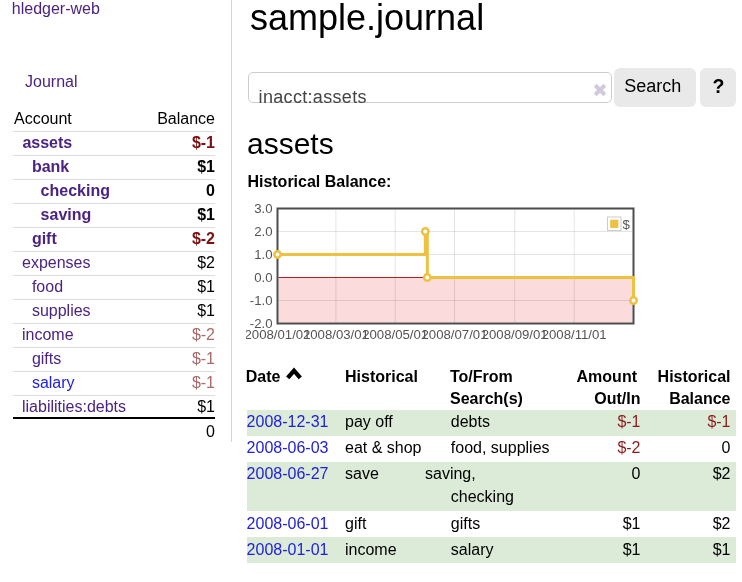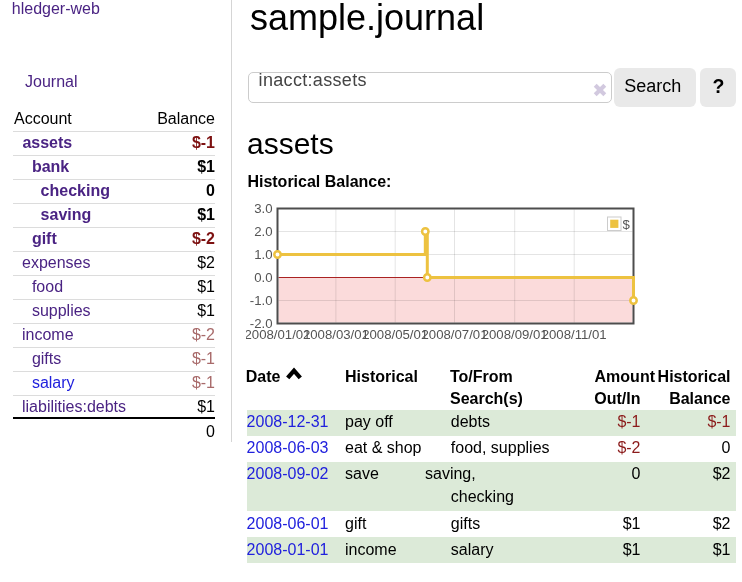--- a/index.html
+++ b/index.html
@@ -56,21 +56,21 @@
 <div class="t negl" style="right:527px;top:349.2px">$-1</div>
 <div class="t bl" style="left:31.9px;top:373.2px">salary</div>
 <div class="t negl" style="right:527px;top:373.2px">$-1</div>
 <div class="t pu" style="left:22px;top:397.2px">liabilities:debts</div>
 <div class="t" style="right:527px;top:397.2px">$1</div>
 <div class="t" style="right:527px;top:421.5px">0</div>
 
 <div class="t" style="left:250px;top:-1.8px;font-size:36px;line-height:40px">sample.journal</div>
 
 <div style="position:absolute;left:248px;top:71.5px;width:362px;height:29px;border:1px solid #ccc;border-radius:5px;background:#fff"></div>
-<div class="t" style="left:258.6px;top:70px;font-size:18px;color:#444;letter-spacing:0.32px">inacct:assets</div>
+<div class="t" style="left:258.6px;top:87px;font-size:18px;color:#444;letter-spacing:0.32px">inacct:assets</div>
 <svg style="position:absolute;left:592.5px;top:82.5px" width="14" height="14" viewBox="0 0 14 14">
     <path d="M2.2 2.2 L11.8 11.8 M11.8 2.2 L2.2 11.8" stroke="#d2c9df" stroke-width="4.1" stroke-linecap="butt"></path>
   </svg>
 <div style="position:absolute;left:614px;top:67.5px;width:82px;height:39px;background:#e9e9e9;border-radius:6px"></div>
 <div class="t" style="left:624.3px;top:76.2px;font-size:18px">Search</div>
 <div style="position:absolute;left:700px;top:67.5px;width:36px;height:39px;background:#e9e9e9;border-radius:6px"></div>
 <div class="t b" style="left:712.5px;top:75.6px;font-size:19.5px">?</div>
 
 <div class="t" style="left:247px;top:127.6px;font-size:30px;line-height:32px">assets</div>
 <div class="t b" style="left:247.4px;top:171.8px">Historical Balance:</div>
@@ -123,38 +123,38 @@
 <div class="grow" style="top:461.5px;height:49.5px"></div>
 <div class="grow" style="top:537px;height:26px"></div>
 
 <div class="t b" style="left:245.8px;top:366.9px">Date</div>
 <svg style="position:absolute;left:285.8px;top:367px" width="16" height="13" viewBox="0 0 16 13">
     <path d="M1.7 10.9 L8 3.7 L14.3 10.9" fill="none" stroke="#000" stroke-width="4.3" stroke-linejoin="miter"></path>
   </svg>
 <div class="t b" style="left:345px;top:366.9px">Historical</div>
 <div class="t b" style="left:450px;top:366.9px">To/From</div>
 <div class="t b" style="left:450px;top:388.5px">Search(s)</div>
-<div class="t b" style="right:87px;top:366.9px">Amount</div>
+<div class="t b" style="right:105px;top:366.9px">Amount</div>
 <div class="t b" style="right:101.5px;top:388.5px">Out/In</div>
 <div class="t b" style="right:11.5px;top:366.9px">Historical</div>
 <div class="t b" style="right:11.5px;top:388.5px">Balance</div>
 
 <div class="t bl" style="left:246.6px;top:412.3px">2008-12-31</div>
 <div class="t" style="left:345px;top:412.3px">pay off</div>
 <div class="t" style="left:450.8px;top:412.3px">debts</div>
 <div class="t negt" style="right:101.5px;top:412.3px">$-1</div>
 <div class="t negt" style="right:11.5px;top:412.3px">$-1</div>
 
 <div class="t bl" style="left:246.6px;top:438.3px">2008-06-03</div>
 <div class="t" style="left:345px;top:438.3px">eat &amp; shop</div>
 <div class="t" style="left:450.8px;top:438.3px">food, supplies</div>
 <div class="t negt" style="right:101.5px;top:438.3px">$-2</div>
 <div class="t" style="right:11.5px;top:438.3px">0</div>
 
-<div class="t bl" style="left:246.6px;top:464.3px">2008-09-02</div>
+<div class="t bl" style="left:246.6px;top:464.3px">2008-06-27</div>
 <div class="t" style="left:345px;top:464.3px">save</div>
 <div class="t" style="left:425px;top:464.3px">saving,</div>
 <div class="t" style="left:450.8px;top:486.5px">checking</div>
 <div class="t" style="right:101.5px;top:464.3px">0</div>
 <div class="t" style="right:11.5px;top:464.3px">$2</div>
 
 <div class="t bl" style="left:246.6px;top:513.5px">2008-06-01</div>
 <div class="t" style="left:345px;top:513.5px">gift</div>
 <div class="t" style="left:450.8px;top:513.5px">gifts</div>
 <div class="t" style="right:101.5px;top:513.5px">$1</div>

